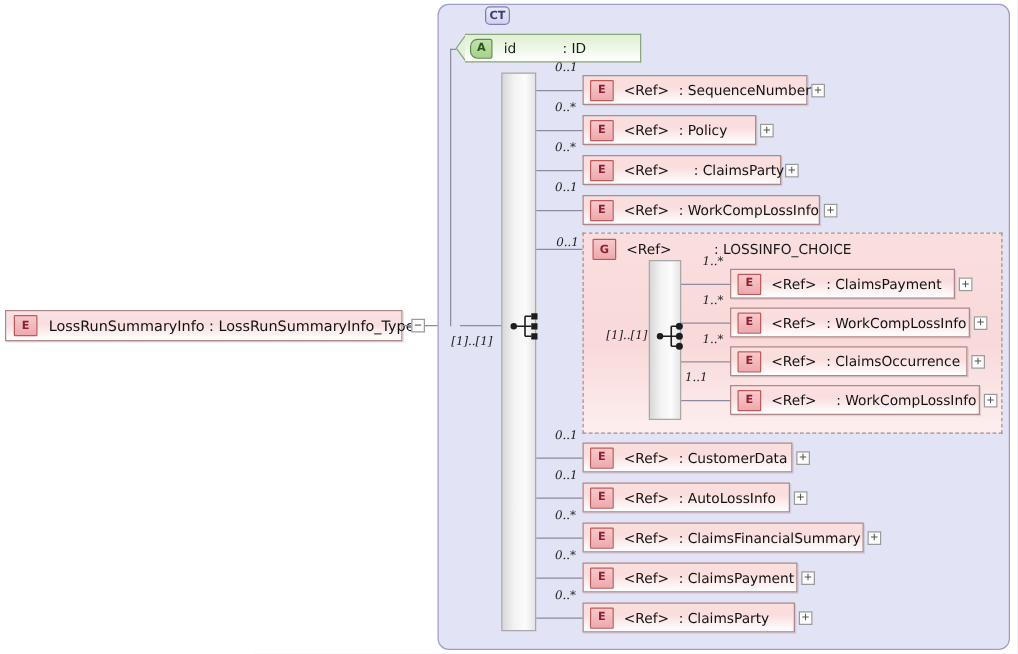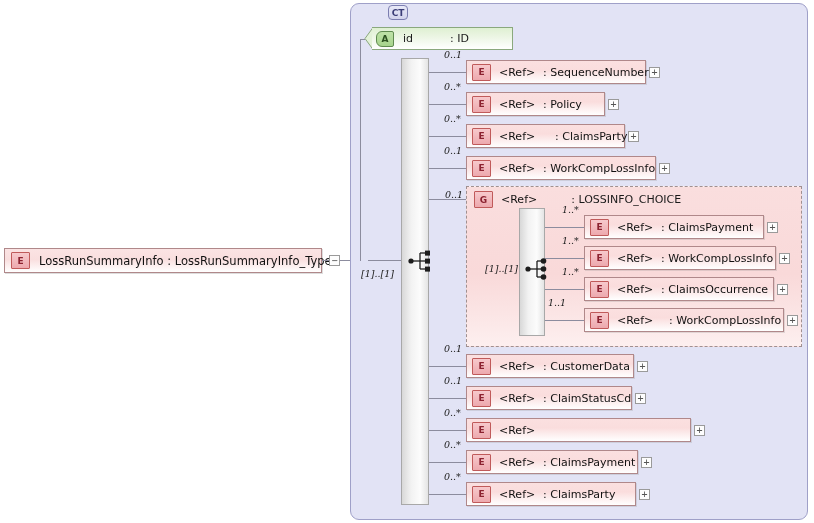--- a/index.html
+++ b/index.html
@@ -239,30 +239,31 @@
           <span class="eltype" style="left: 76px;">: CustomerData</span>
         </div>
         <div class="abs card" style="left: 444px; top: 343px;">0..1</div>
         <div class="abs ln lnh" style="left: 429px; top: 366px; width: 37px;"></div>
         <div class="abs sq" style="left: 637px; top: 361px;">+</div>
       </div>
       <div>
         <div class="abs elrow solid" style="left: 466px; top: 386px; width: 166px;">
           <span class="elbadge">E</span>
           <span class="elref">&lt;Ref&gt;</span>
-          <span class="eltype" style="left: 76px;">: ClaimStatusCd</span>
+          <span class="eltype" style="left: 76px;">: AutoLossInfo</span>
         </div>
         <div class="abs card" style="left: 444px; top: 375px;">0..1</div>
         <div class="abs ln lnh" style="left: 429px; top: 398px; width: 37px;"></div>
         <div class="abs sq" style="left: 635px; top: 393px;">+</div>
       </div>
       <div>
         <div class="abs elrow solid" style="left: 466px; top: 418px; width: 225px;">
           <span class="elbadge">E</span>
           <span class="elref">&lt;Ref&gt;</span>
+          <span class="eltype" style="left: 76px;">: ClaimsFinancialSummary</span>
         </div>
         <div class="abs card" style="left: 444px; top: 407px;">0..*</div>
         <div class="abs ln lnh" style="left: 429px; top: 430px; width: 37px;"></div>
         <div class="abs sq" style="left: 694px; top: 425px;">+</div>
       </div>
       <div>
         <div class="abs elrow solid" style="left: 466px; top: 450px; width: 172px;">
           <span class="elbadge">E</span>
           <span class="elref">&lt;Ref&gt;</span>
           <span class="eltype" style="left: 76px;">: ClaimsPayment</span>

